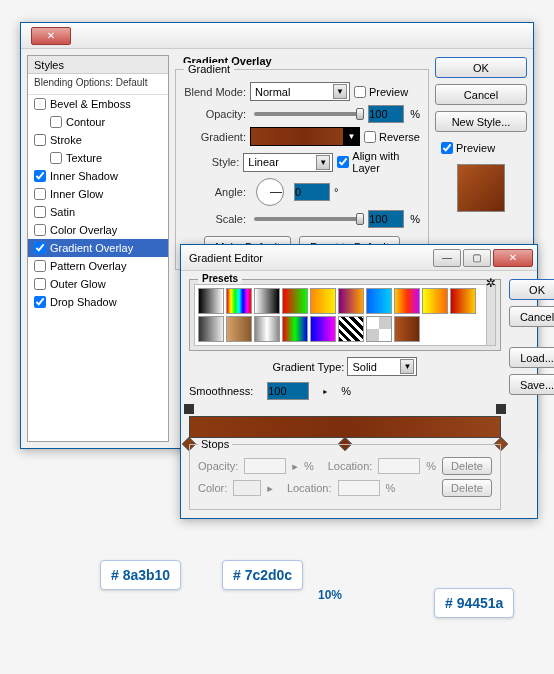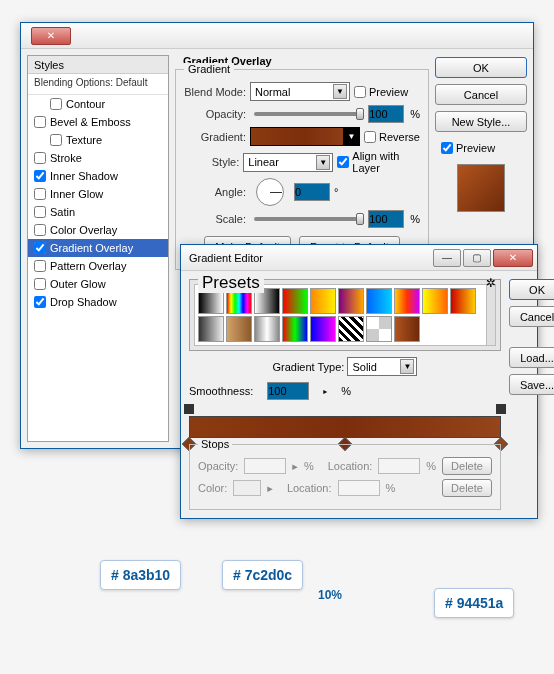--- a/index.html
+++ b/index.html
@@ -43,21 +43,21 @@
 .right-panel { width:96px; display:flex; flex-direction:column; gap:6px; padding-top:2px;}
 .right-panel .btn{ width:100%; }
 .preview-box{ width:48px; height:48px; border:1px solid #888; background:linear-gradient(135deg,#b0541e,#6e2a0a); margin:4px auto;}
 
 
 .ge-body{ padding:8px; display:flex; gap:8px;}
 .ge-left{ flex:1; }
 .ge-right{ width:82px; display:flex; flex-direction:column; gap:6px;}
 .ge-right .btn{ width:100%;}
 .presets-box{ border:1px solid #a0a0a0; padding:4px; background:#e6e6e6; position:relative;}
-.presets-legend{ position:absolute; top:-7px; left:8px; background:#f0f0f0; padding:0 4px; font-size:17px;}
+.presets-legend{ position:absolute; top:-7px; left:8px; background:#f0f0f0; padding:0 4px; font-size:10px;font-weight:bold;}
 .preset-grid{ display:flex; flex-wrap:wrap; gap:0px; background:#fff; border:1px solid #bbb; padding:2px; max-height:90px; overflow:hidden;}
 .preset{ width:26px; height:26px; border:1px solid #999; margin:1px;}
 .gear{ position:absolute; right:4px; top:-4px; font-size:12px;}
 .scrollbar{ width:14px; background:#e0e0e0; border:1px solid #bbb; border-left:none;}
 .presets-wrap{ display:flex;}
 .name-row{ display:flex; align-items:center; gap:6px; margin:10px 0;}
 .name-row input{ flex:1; height:19px; border:1px solid #888; padding:0 4px; background:#fff;}
 .gtype-row{ text-align:center; margin:6px 0;}
 .smooth-row{ display:flex; align-items:center; gap:14px; margin:4px 0;}
 .grad-bar-wrap{ margin:16px 0 6px; position:relative;}
@@ -79,35 +79,35 @@
 
 <div class="window" style="left:20px; top:22px; width:514px;">
   <div class="titlebar">
     <div class="wbtn close">✕</div>
   </div>
   <div class="ls-body">
     <div class="styles-panel">
       <div class="styles-header">Styles</div>
       <div class="styles-sub">Blending Options: Default</div>
       <div id="style-items">
+          <div class="style-item">
+            <input type="checkbox" style="">
+            <span>Bevel &amp; Emboss</span>
+          </div>
           <div class="style-item indent">
             <input type="checkbox" style="">
             <span>Contour</span>
           </div>
           <div class="style-item">
             <input type="checkbox" style="">
-            <span>Bevel &amp; Emboss</span>
+            <span>Stroke</span>
           </div>
           <div class="style-item indent">
             <input type="checkbox" style="">
             <span>Texture</span>
-          </div>
-          <div class="style-item">
-            <input type="checkbox" style="">
-            <span>Stroke</span>
           </div>
           <div class="style-item">
             <input type="checkbox" checked="" style="">
             <span>Inner Shadow</span>
           </div>
           <div class="style-item">
             <input type="checkbox" style="">
             <span>Inner Glow</span>
           </div>
           <div class="style-item">

